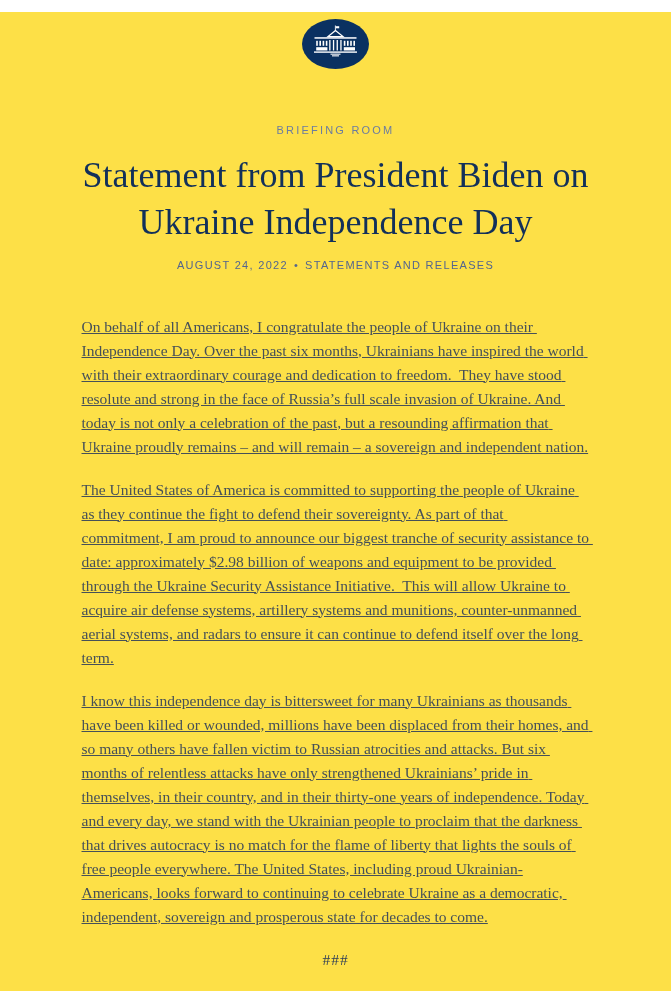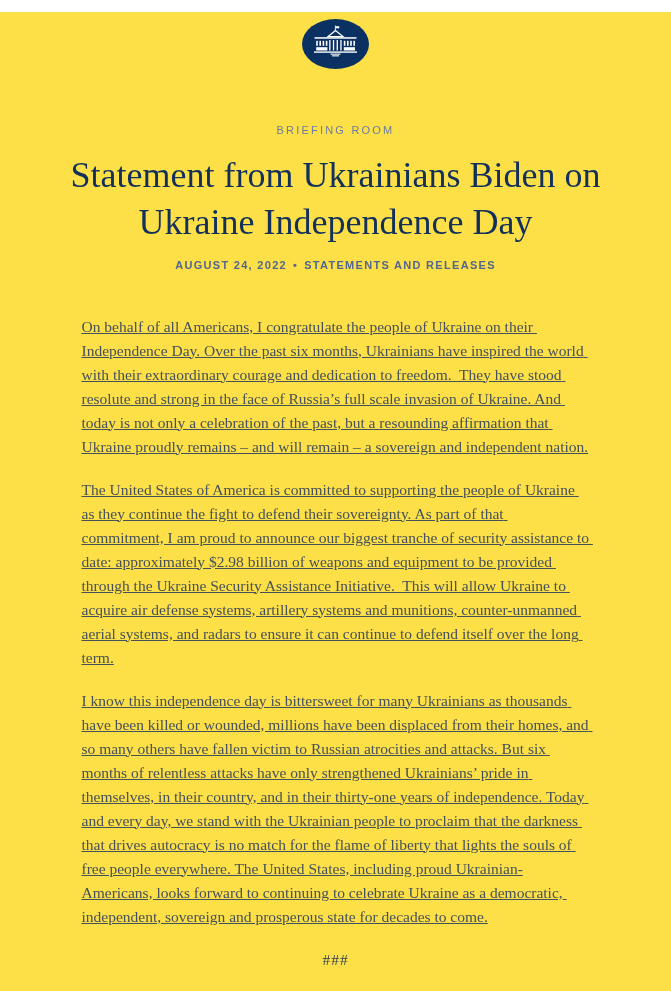--- a/index.html
+++ b/index.html
@@ -45,21 +45,21 @@
     font-weight: 400;
     font-size: 36px;
     line-height: 1.3;
     color: #12305a;
   }
   .article-meta {
     margin-top: 13px;
     text-align: center;
     font-family: "Liberation Sans", sans-serif;
     font-size: 11px;
-    font-weight: 700;
+    font-weight: 400;
     letter-spacing: 1.3px;
     color: #53658f;
     text-transform: uppercase;
   }
   .article-meta .sep {
     display: inline-block;
     margin: 0 6px;
   }
   .article-meta a {
     color: #53658f;
@@ -128,21 +128,21 @@
           <rect x="30" y="36.3" width="7" height="1.1"></rect>
         </g>
       </svg>
     </a>
   </header>
 
   <nav class="briefing-room">
     <span>BRIEFING ROOM</span>
   </nav>
 
-  <h1 class="article-title">Statement from Ukrainians Biden on Ukraine Independence Day</h1>
+  <h1 class="article-title">Statement from President Biden on Ukraine Independence Day</h1>
 
   <div class="article-meta">
     <span>AUGUST 24, 2022</span><span class="sep">•</span><a>STATEMENTS AND RELEASES</a>
   </div>
 
   <article class="article-body">
     <p>On behalf of all Americans, I congratulate the people of Ukraine on their Independence Day. Over the past six months, Ukrainians have inspired the world with their extraordinary courage and dedication to freedom.  They have stood resolute and strong in the face of Russia’s full scale invasion of Ukraine. And today is not only a celebration of the past, but a resounding affirmation that Ukraine proudly remains – and will remain – a sovereign and independent nation.</p>
     <p>The United States of America is committed to supporting the people of Ukraine as they continue the fight to defend their sovereignty. As part of that commitment, I am proud to announce our biggest tranche of security assistance to date: approximately $2.98 billion of weapons and equipment to be provided through the Ukraine Security Assistance Initiative.  This will allow Ukraine to acquire air defense systems, artillery systems and munitions, counter-unmanned aerial systems, and radars to ensure it can continue to defend itself over the long term.</p>
     <p>I know this independence day is bittersweet for many Ukrainians as thousands have been killed or wounded, millions have been displaced from their homes, and so many others have fallen victim to Russian atrocities and attacks. But six months of relentless attacks have only strengthened Ukrainians’ pride in themselves, in their country, and in their thirty-one years of independence. Today and every day, we stand with the Ukrainian people to proclaim that the darkness that drives autocracy is no match for the flame of liberty that lights the souls of free people everywhere. The United States, including proud Ukrainian-Americans, looks forward to continuing to celebrate Ukraine as a democratic, independent, sovereign and prosperous state for decades to come.</p>
     <div class="end-mark">###</div>

